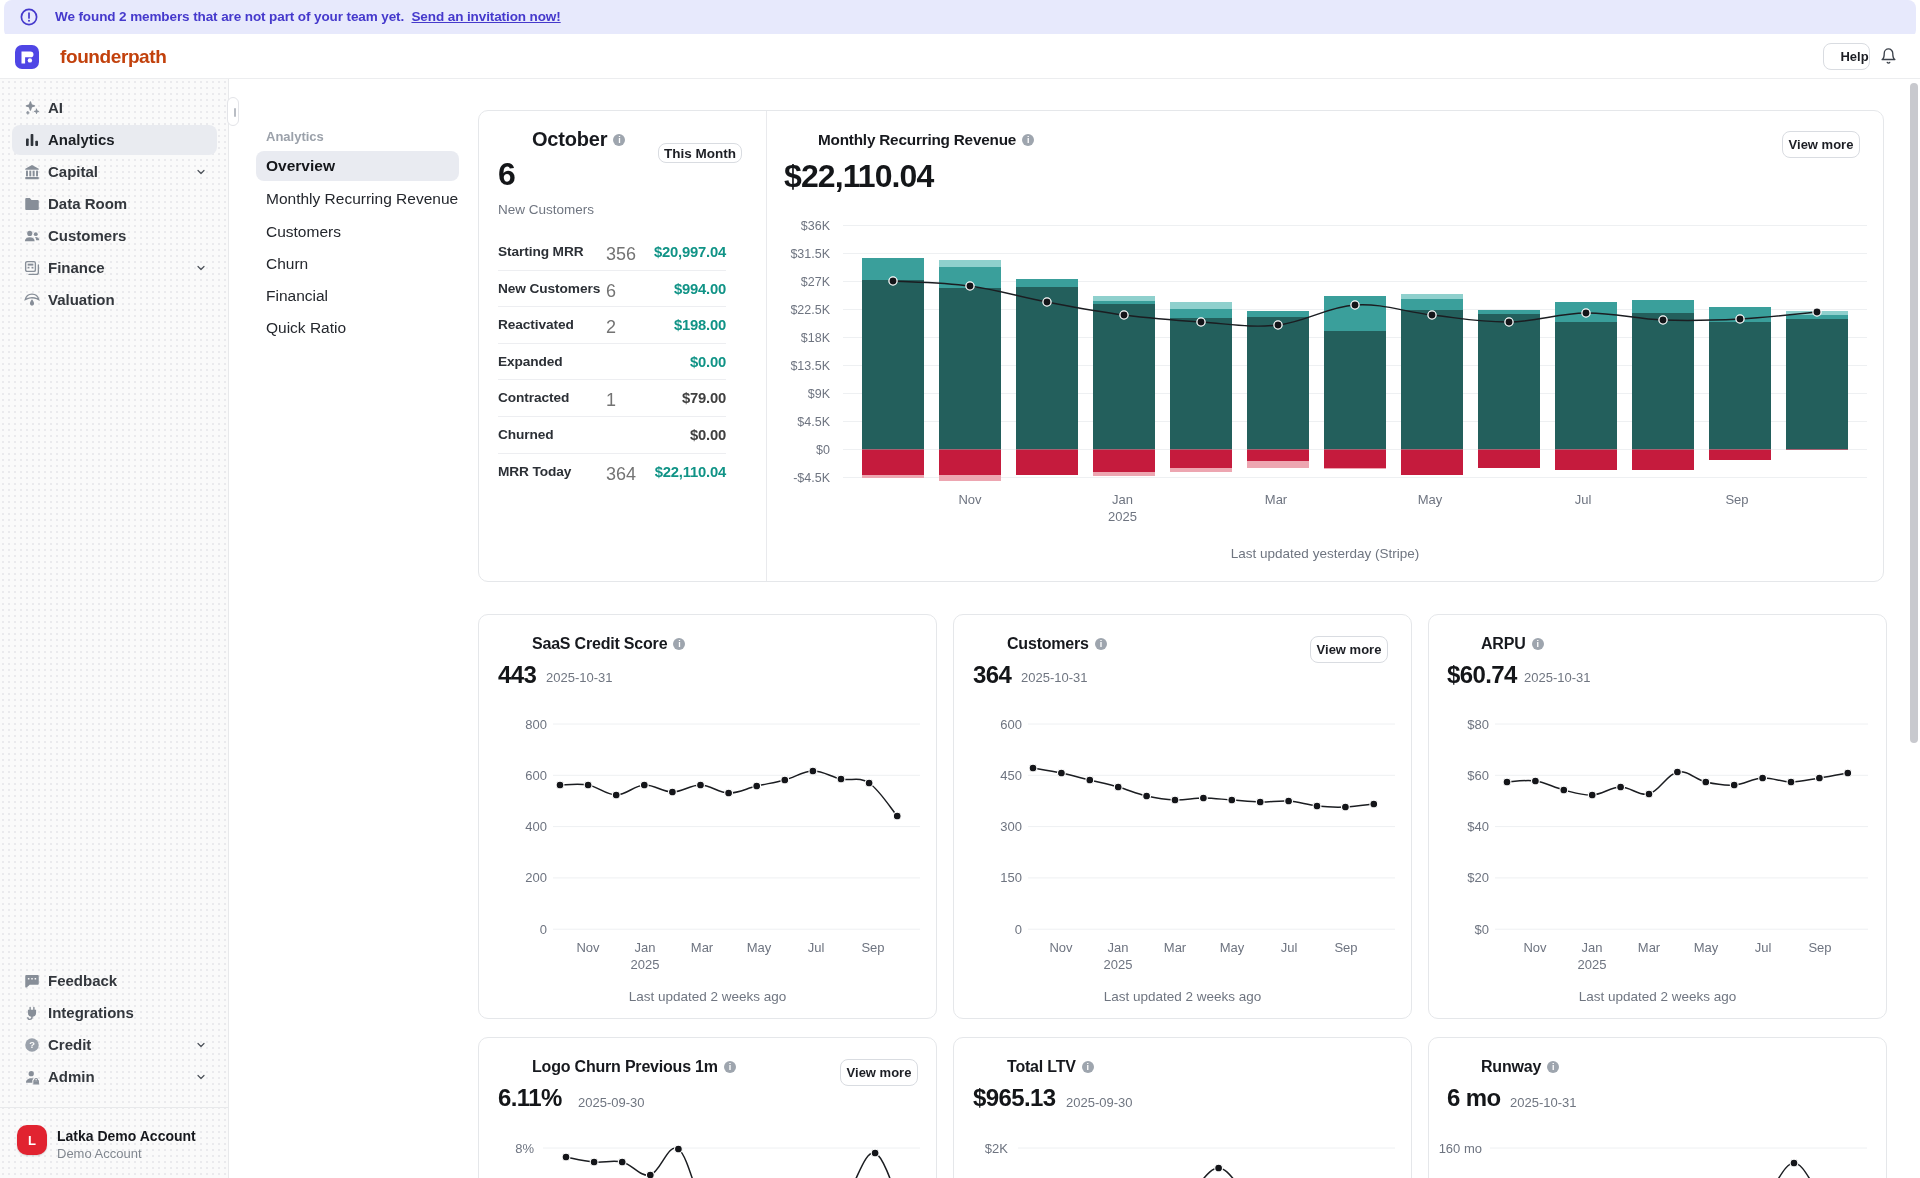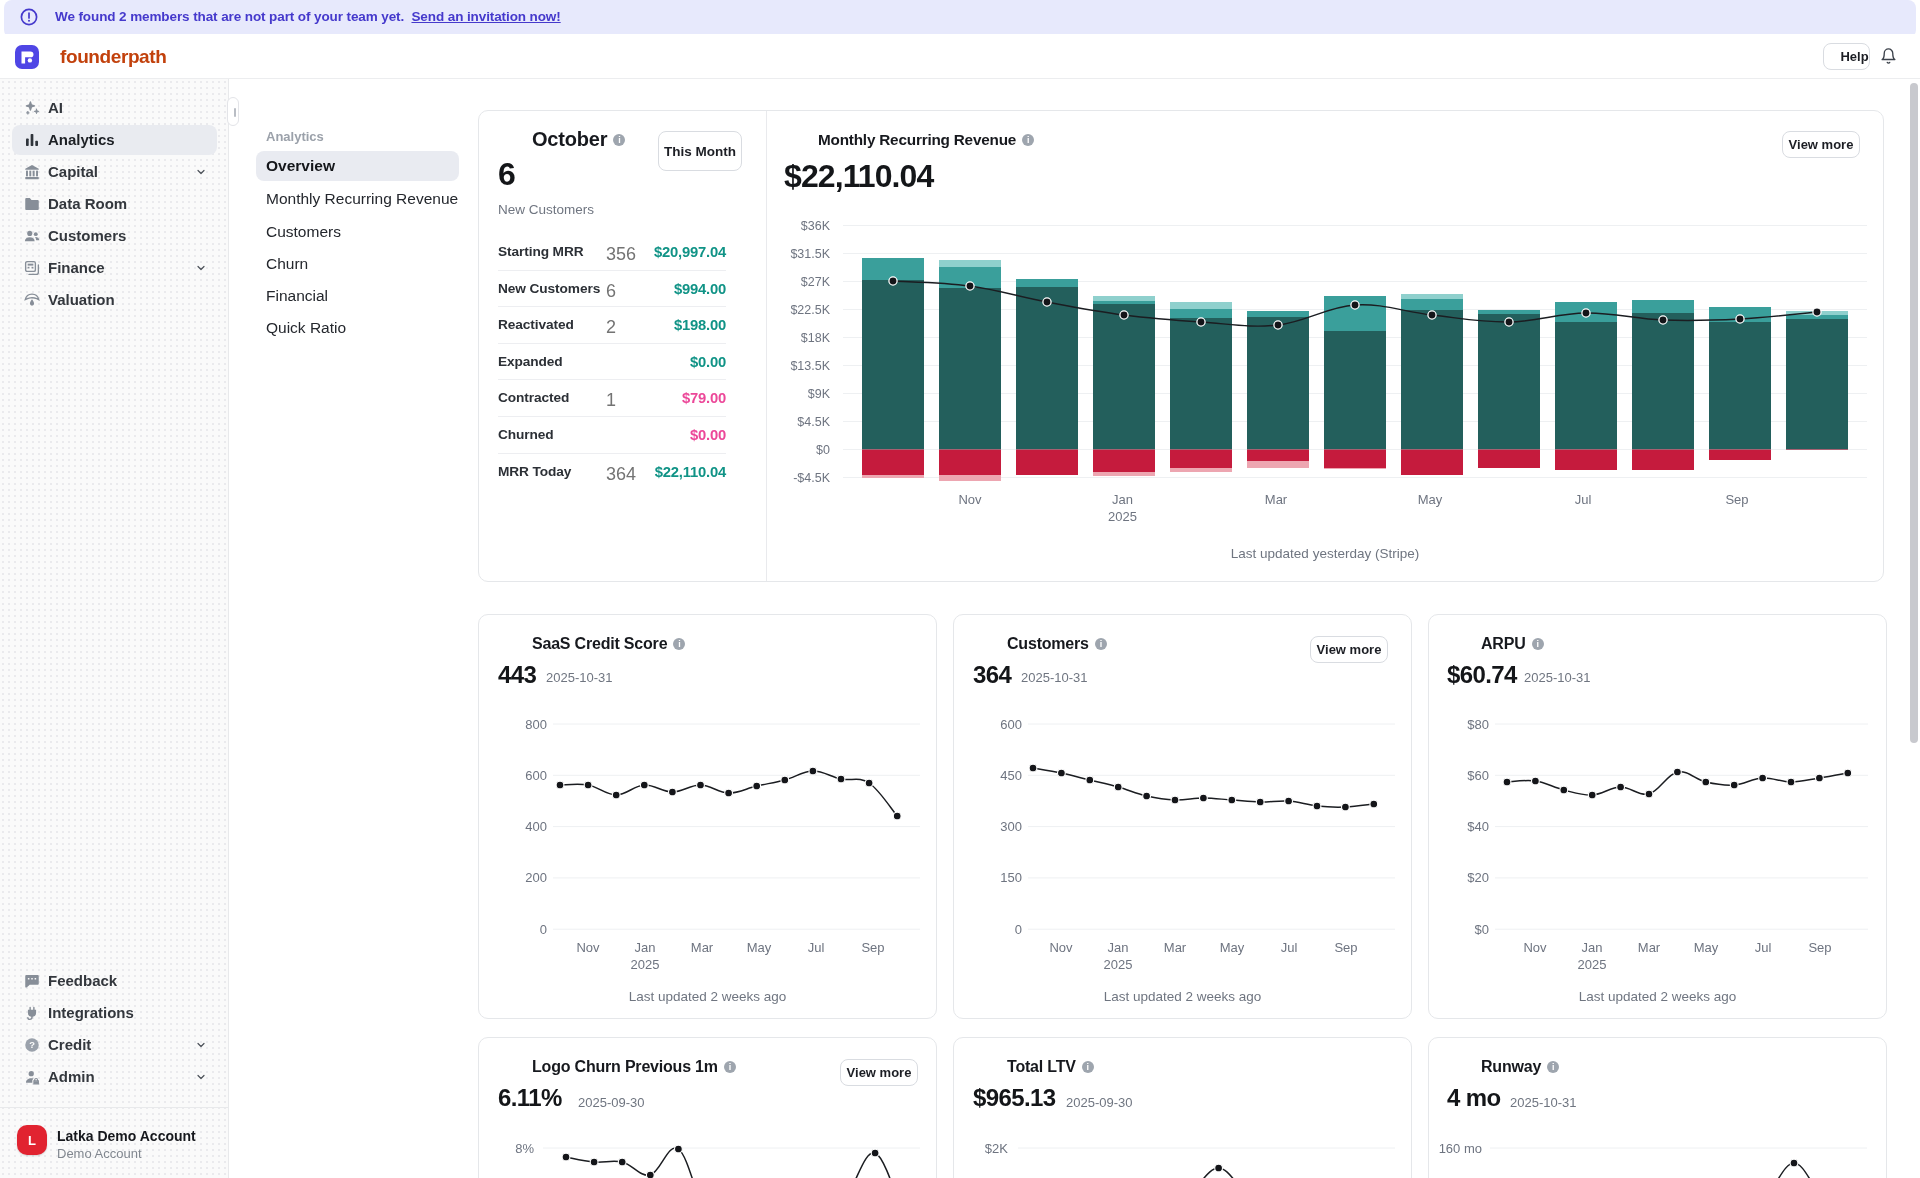--- a/index.html
+++ b/index.html
@@ -50,21 +50,21 @@
 .info { display:inline-block; width:12px; height:12px; border-radius:50%; background:#9ea5ae;
   color:#fff; font-size:9px; font-weight:700; text-align:center; line-height:12px; vertical-align:2px; margin-left:6px;}
 .lastupd { position:absolute; font-size:13.5px; color:#6f7580; text-align:center; }
 .otable { position:absolute; left:498px; top:234px; width:228px; }
 .orow { position:relative; height:36.6px; border-bottom:1px solid #edeef1; }
 .orow:last-child { border-bottom:none; }
 .orow .l { position:absolute; left:0; top:10px; font-size:13.7px; font-weight:600; color:#2c3036; letter-spacing:-0.1px; }
 .orow .c { position:absolute; left:108px; top:10px; font-size:18px; color:#737373; }
 .orow .v { position:absolute; right:0; top:10px; font-size:14.8px; font-weight:700; letter-spacing:-0.2px; }
 .teal { color:#109386; }
-.redc { color:#ec4899; }
+.redc { color:#404040; }
 .scrollbar { position:absolute; left:1910px; top:83px; width:8px; height:660px; background:#c8c9ce; border-radius:4px; }
 svg text { font-family:"Liberation Sans", sans-serif; }
 </style>
 </head>
 <body>
 
 <div class="banner">
   <svg class="abs" style="left:16px;top:8px" width="18" height="18" viewBox="0 0 18 18">
     <circle cx="9" cy="9" r="7.6" fill="none" stroke="#4539cc" stroke-width="1.7"></circle>
     <line x1="9" y1="5" x2="9" y2="10" stroke="#4539cc" stroke-width="1.7" stroke-linecap="round"></line>
@@ -228,21 +228,21 @@
     <span>Financial</span>
   </div>
 <div class="nav2" style="top:312.5px">
     <span>Quick Ratio</span>
   </div>
 
 <div class="card" style="left:478px;top:110px;width:1406px;height:472px"></div>
 <div class="abs" style="left:766px;top:111px;width:1px;height:470px;background:#e9eaed"></div>
 
 <div class="ctitle" style="left:498px;top:128px;font-size:20px">October<span class="info" style="vertical-align:3px">i</span></div>
-<div class="vmore" style="left:658px;top:131px;width:84px;height:40px;font-size:13.5px">This Month</div>
+<div class="vmore" style="left:658px;top:143px;width:84px;height:20px;font-size:13.5px">This Month</div>
 <div class="cvalue" style="left:498px;top:156px;font-size:32px">6</div>
 <div class="cdate" style="left:498px;top:202px;font-size:13.5px">New Customers</div>
 
 <div class="otable">
   <div class="orow">
       <span class="l">Starting MRR</span>
       <span class="c">356</span>
       <span class="v teal">$20,997.04</span>
     </div>
   <div class="orow">
@@ -535,21 +535,21 @@
 <circle cx="245.6" cy="33.0" r="3.9" fill="#141519" stroke="#fff" stroke-width="1.1"></circle>
 <circle cx="273.7" cy="58.0" r="3.9" fill="#141519" stroke="#fff" stroke-width="1.1"></circle>
 <circle cx="301.8" cy="71.0" r="3.9" fill="#141519" stroke="#fff" stroke-width="1.1"></circle>
 <circle cx="329.9" cy="68.0" r="3.9" fill="#141519" stroke="#fff" stroke-width="1.1"></circle>
 <circle cx="358.0" cy="74.0" r="3.9" fill="#141519" stroke="#fff" stroke-width="1.1"></circle>
 <circle cx="386.1" cy="71.0" r="3.9" fill="#141519" stroke="#fff" stroke-width="1.1"></circle>
 <circle cx="414.2" cy="67.0" r="3.9" fill="#141519" stroke="#fff" stroke-width="1.1"></circle>
 </svg>
 
 <div class="ctitle" style="left:1447px;top:1058px">Runway<span class="info">i</span></div>
-<div class="cvalue" style="left:1447px;top:1084px">4 mo</div>
+<div class="cvalue" style="left:1447px;top:1084px">6 mo</div>
 <div class="cdate" style="left:1510px;top:1095px">2025-10-31</div>
 <svg style="position:absolute;left:1428px;top:1135px" width="450" height="43" viewBox="0 0 450 43">
 <line x1="62" y1="13.0" x2="439" y2="13.0" stroke="#eef0f2" stroke-width="1"></line>
 <text x="54" y="17.5" text-anchor="end" font-size="13" fill="#6e7480">160 mo</text>
 <path d="M85.0,77.0 C90.1,77.0 103.0,77.0 113.1,77.0 C123.2,77.0 131.1,77.0 141.2,77.0 C151.3,77.0 159.2,77.0 169.3,77.0 C179.4,77.0 187.3,77.0 197.4,77.0 C207.5,77.0 215.4,77.0 225.5,77.0 C235.6,77.0 243.5,77.0 253.6,77.0 C263.7,77.0 271.6,77.0 281.7,77.0 C291.8,77.0 299.7,79.9 309.8,77.0 C319.9,74.1 327.8,69.8 337.9,61.0 C348.0,52.2 355.9,28.0 366.0,28.0 C376.1,28.0 384.0,52.2 394.1,61.0 C404.2,69.8 417.1,74.1 422.2,77.0" fill="none" stroke="#1b1d21" stroke-width="1.5"></path>
 <circle cx="85.0" cy="77.0" r="3.9" fill="#141519" stroke="#fff" stroke-width="1.1"></circle>
 <circle cx="113.1" cy="77.0" r="3.9" fill="#141519" stroke="#fff" stroke-width="1.1"></circle>
 <circle cx="141.2" cy="77.0" r="3.9" fill="#141519" stroke="#fff" stroke-width="1.1"></circle>
 <circle cx="169.3" cy="77.0" r="3.9" fill="#141519" stroke="#fff" stroke-width="1.1"></circle>
 <circle cx="197.4" cy="77.0" r="3.9" fill="#141519" stroke="#fff" stroke-width="1.1"></circle>

